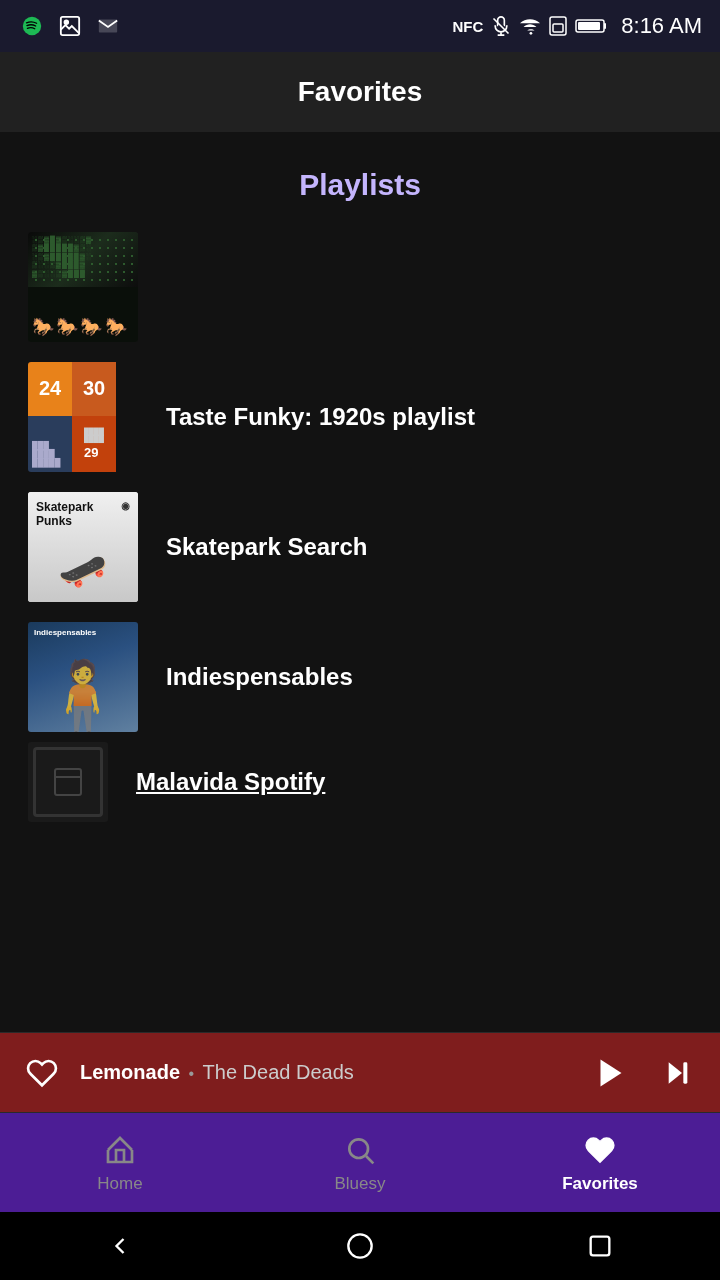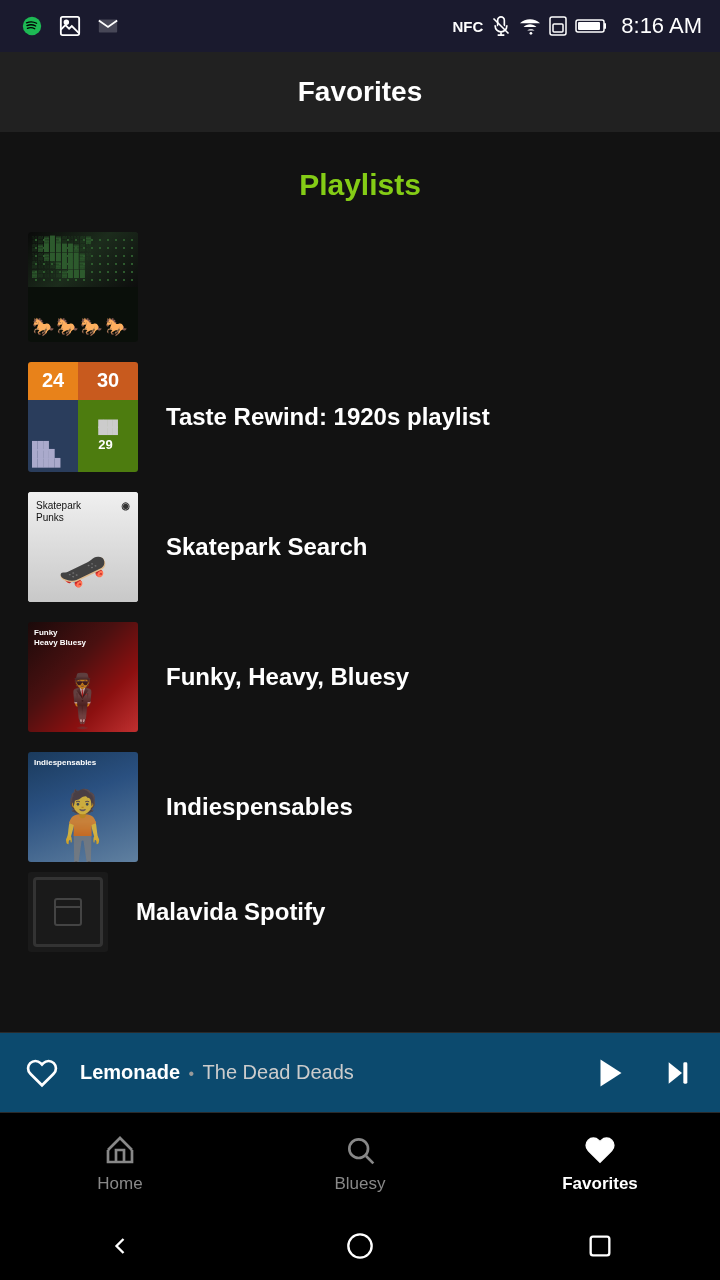--- a/index.html
+++ b/index.html
@@ -68,21 +68,21 @@
     }
 
     
     .section-header {
       padding: 36px 0 20px 0;
       text-align: center;
     }
     .section-title {
       font-size: 30px;
       font-weight: 700;
-      color: #84cc16;
+      color: #c4b5fd;
       margin-top: 8px;
     }
 
     
     .playlist-list {
       flex: 1;
       overflow: hidden;
     }
 
     .playlist-item {
@@ -146,21 +146,21 @@
       font-size: 18px;
       color: #333;
       letter-spacing: 2px;
     }
 
     
     .artwork-grid-4 {
       display: grid;
       grid-template-columns: 1fr 1fr;
       grid-template-rows: 1fr 1fr;
-      width: 110px;
+      width: 88px;
       height: 110px;
     }
     .grid-cell-1 { background: #e8821a; display: flex; align-items: center; justify-content: center; font-size: 20px; font-weight: 900; color: #fff; }
     .grid-cell-2 { background: #c85a1e; display: flex; align-items: center; justify-content: center; font-size: 20px; font-weight: 900; color: #fff; }
     .grid-cell-3 { background: #2a3d5c; position: relative; overflow: hidden; }
     .grid-cell-4 { background: #3a2a6c; display: flex; align-items: center; justify-content: center; font-size: 20px; font-weight: 900; color: #fff; }
 
     
     .artwork-skatepark {
       background: #e0e0e0;
@@ -174,22 +174,22 @@
     }
     .skatepark-bg {
       position: absolute;
       top: 0; left: 0; right: 0; bottom: 0;
       background: linear-gradient(180deg, #f0f0f0 0%, #c8c8c8 100%);
     }
     .skatepark-text-overlay {
       position: absolute;
       top: 8px;
       left: 8px;
-      font-size: 10px;
-      font-weight: 400;
+      font-size: 12px;
+      font-weight: 700;
       color: #111;
       line-height: 1.2;
     }
 
     
     .artwork-funky {
       background: linear-gradient(135deg, #1a0a0a 0%, #4a1010 40%, #8b1010 70%, #c03030 100%);
       width: 110px;
       height: 110px;
       display: flex;
@@ -254,21 +254,21 @@
     }
 
     .playlist-name {
       font-size: 24px;
       font-weight: 600;
       color: #fff;
     }
 
     
     .now-playing-bar {
-      background: #0c4a6e;
+      background: #7f1d1d;
       height: 80px;
       display: flex;
       align-items: center;
       padding: 0 20px;
       flex-shrink: 0;
       border-top: 1px solid #2a2a2a;
     }
     .np-heart {
       width: 44px;
       height: 44px;
@@ -310,21 +310,21 @@
     .np-skip-btn {
       width: 44px;
       height: 44px;
       display: flex;
       align-items: center;
       justify-content: center;
     }
 
     
     .bottom-nav {
-      background: #000000;
+      background: #4c1d95;
       height: 100px;
       display: flex;
       align-items: center;
       justify-content: space-around;
       flex-shrink: 0;
       border-top: 1px solid #2a2a2a;
     }
     .nav-item {
       display: flex;
       flex-direction: column;
@@ -460,62 +460,53 @@
   <div class="playlist-item">
     <div class="playlist-artwork">
       <div class="artwork-grid-4">
         <div class="grid-cell-1">24</div>
         <div class="grid-cell-2">30</div>
         <div class="grid-cell-3">
           <div style="width:100%;height:100%;background:#2a3d5c;display:flex;align-items:flex-end;justify-content:flex-start;padding:4px;font-size:8px;color:#aac;line-height:1.1;">
             ███<br>████<br>█████
           </div>
         </div>
-        <div class="grid-cell-4" style="background:#4d7c0f;display:flex;flex-direction:column;align-items:flex-start;justify-content:flex-end;padding:20px;gap:2px;">
+        <div class="grid-cell-4" style="background:#c2410c;display:flex;flex-direction:column;align-items:flex-start;justify-content:flex-end;padding:12px;gap:2px;">
           <div style="font-size:7px;color:#ccc;line-height:1.1;">████<br>████</div>
           <div style="font-size:13px;font-weight:900;color:#fff;">29</div>
         </div>
       </div>
     </div>
-    <span class="playlist-name">Taste Rewind: 1920s playlist</span>
+    <span class="playlist-name">Taste Funky: 1920s playlist</span>
   </div>
 
   <div class="playlist-item">
     <div class="playlist-artwork">
       <div class="artwork-skatepark">
         <div class="skatepark-bg"></div>
         <div class="skatepark-text-overlay">Skatepark<br>Punks</div>
         <div style="position:absolute;bottom:8px;left:50%;transform:translateX(-50%);font-size:40px;">🛹</div>
         <div style="position:absolute;top:8px;right:8px;font-size:10px;color:#333;font-weight:600;">◉</div>
       </div>
     </div>
     <span class="playlist-name">Skatepark Search</span>
   </div>
 
-  <div class="playlist-item">
-    <div class="playlist-artwork">
-      <div class="artwork-funky">
-        <div class="funky-label">Funky<br>Heavy Bluesy</div>
-        <div class="funky-silhouette">🕴</div>
-      </div>
-    </div>
-    <span class="playlist-name">Funky, Heavy, Bluesy</span>
-  </div>
 
   <div class="playlist-item">
     <div class="playlist-artwork">
       <div class="artwork-indie">
         <div class="indie-label">Indiespensables</div>
         <div style="position:absolute;bottom:-6px;left:50%;transform:translateX(-50%);font-size:70px;color:rgba(20,50,80,0.75);">🧍</div>
       </div>
     </div>
     <span class="playlist-name">Indiespensables</span>
   </div>
 
-  <div class="playlist-item" style="overflow:hidden;max-height:80px;">
+  <div class="playlist-item" style="overflow:hidden;max-height:80px;text-decoration:underline;">
     <div class="playlist-artwork" style="height:80px;width:80px;">
       <div class="artwork-malavida" style="width:80px;height:80px;">
         <div class="malavida-inner">
           <svg width="30" height="30" viewBox="0 0 30 30" fill="none" stroke="#444" stroke-width="2">
             <rect x="2" y="2" width="26" height="26" rx="2"></rect>
             <line x1="2" y1="10" x2="28" y2="10"></line>
           </svg>
         </div>
       </div>
     </div>

